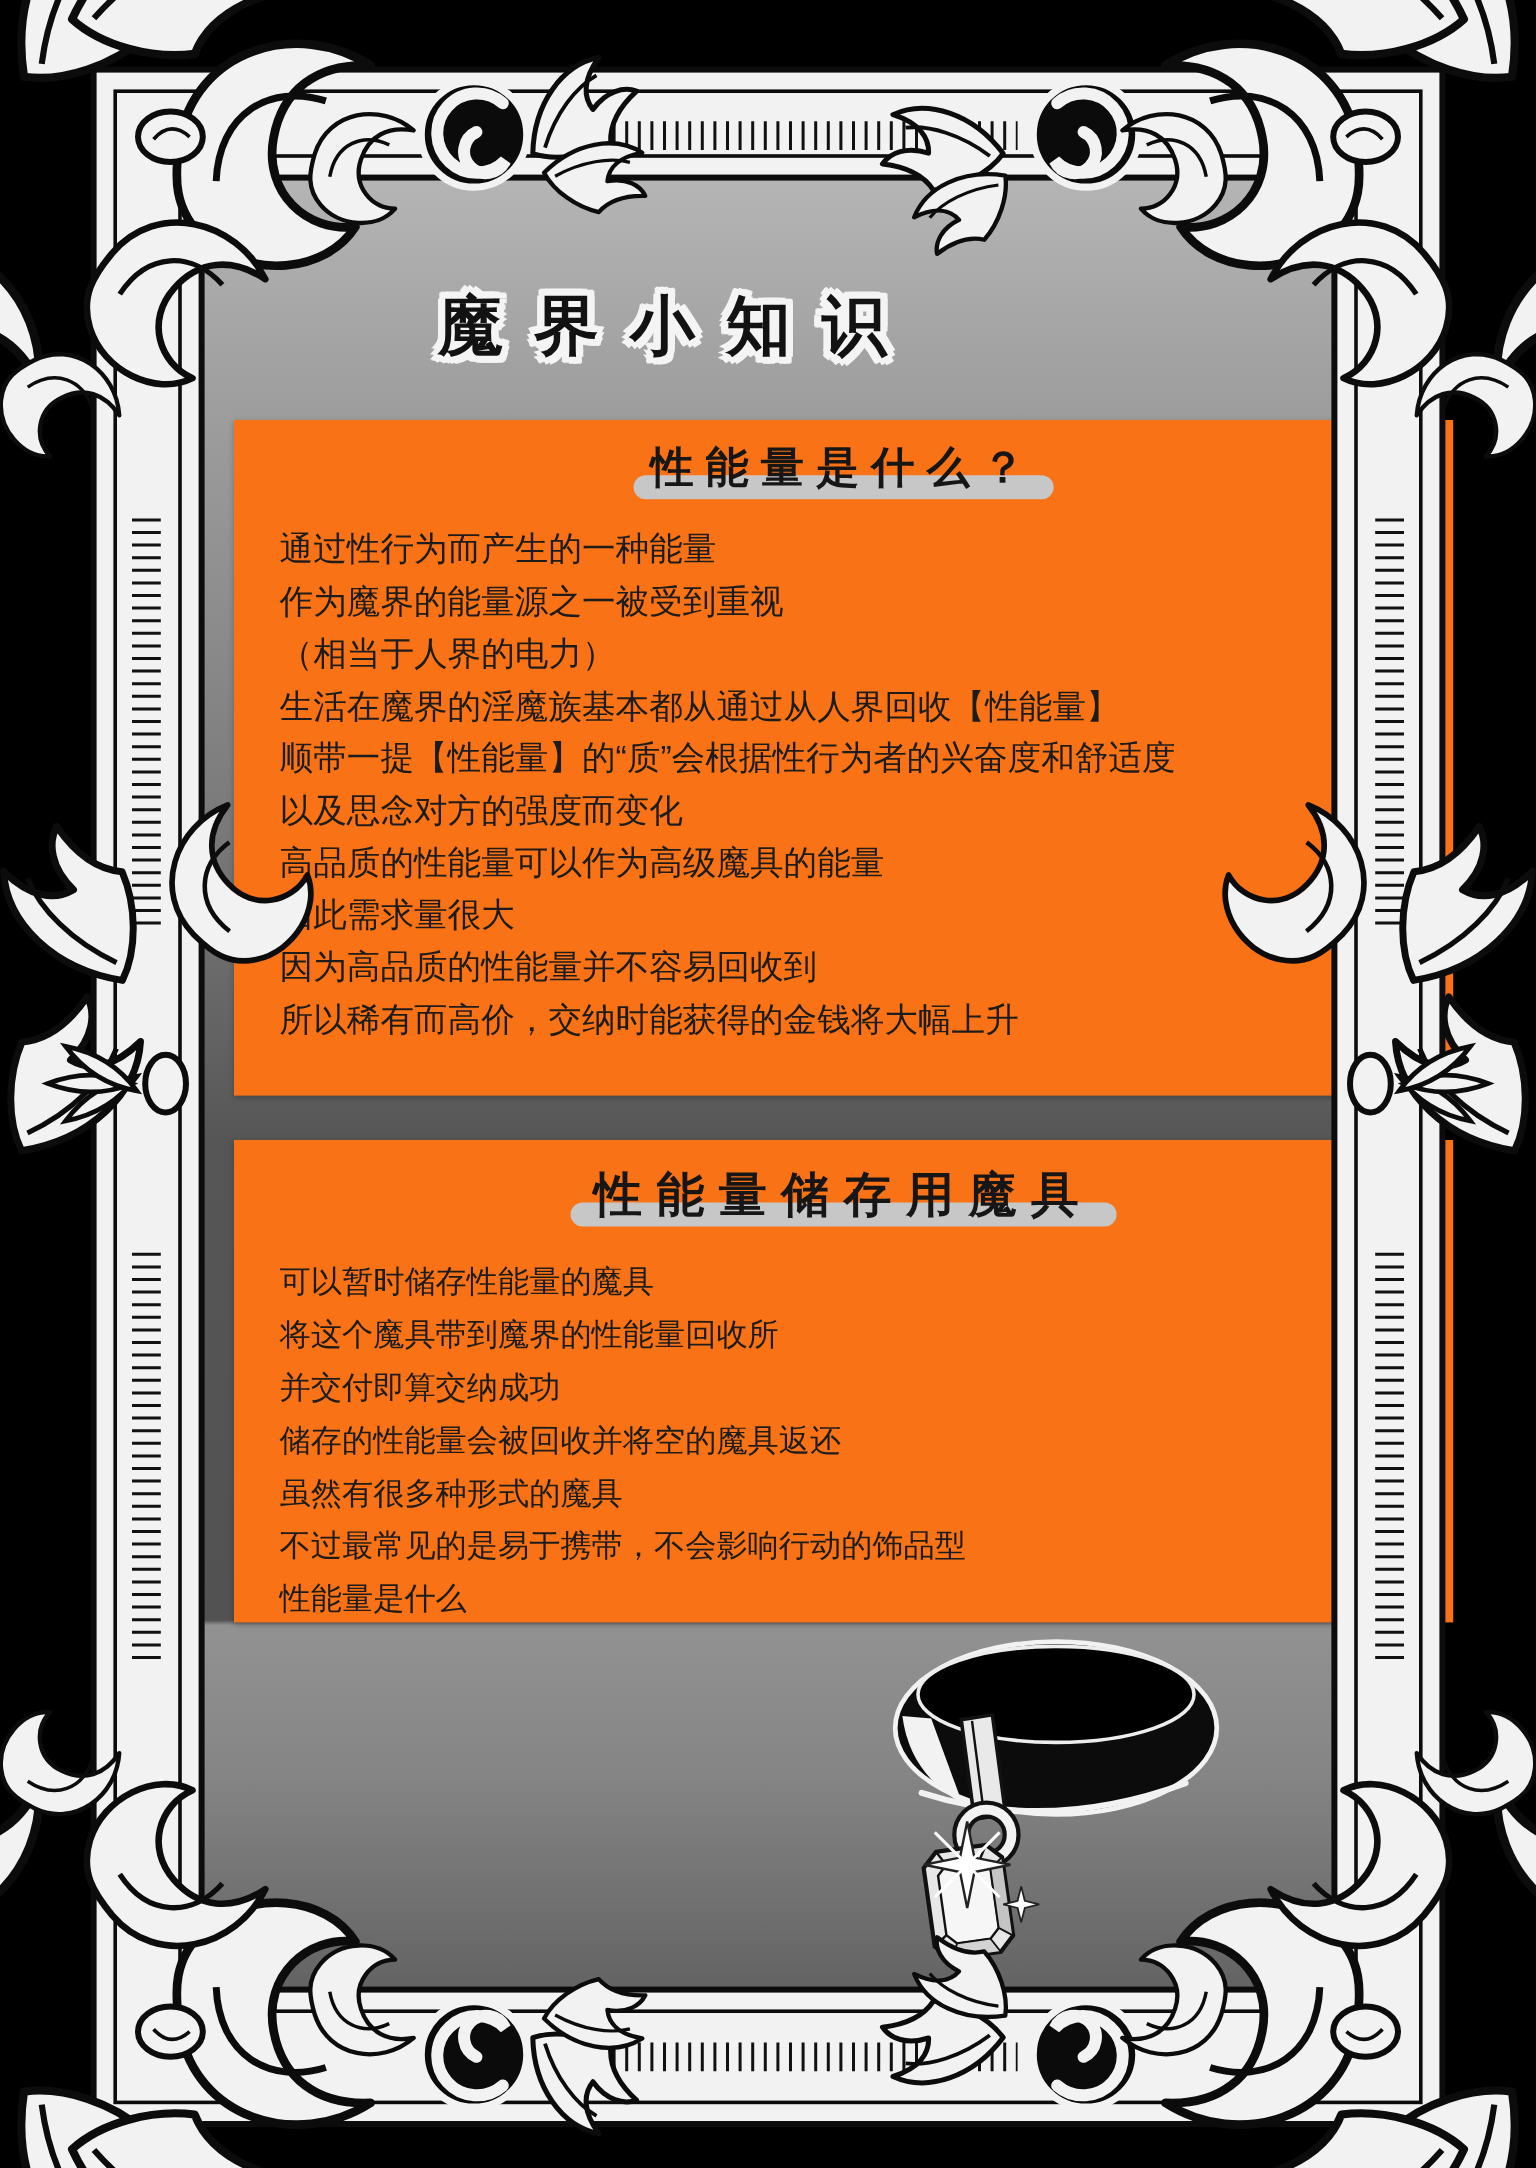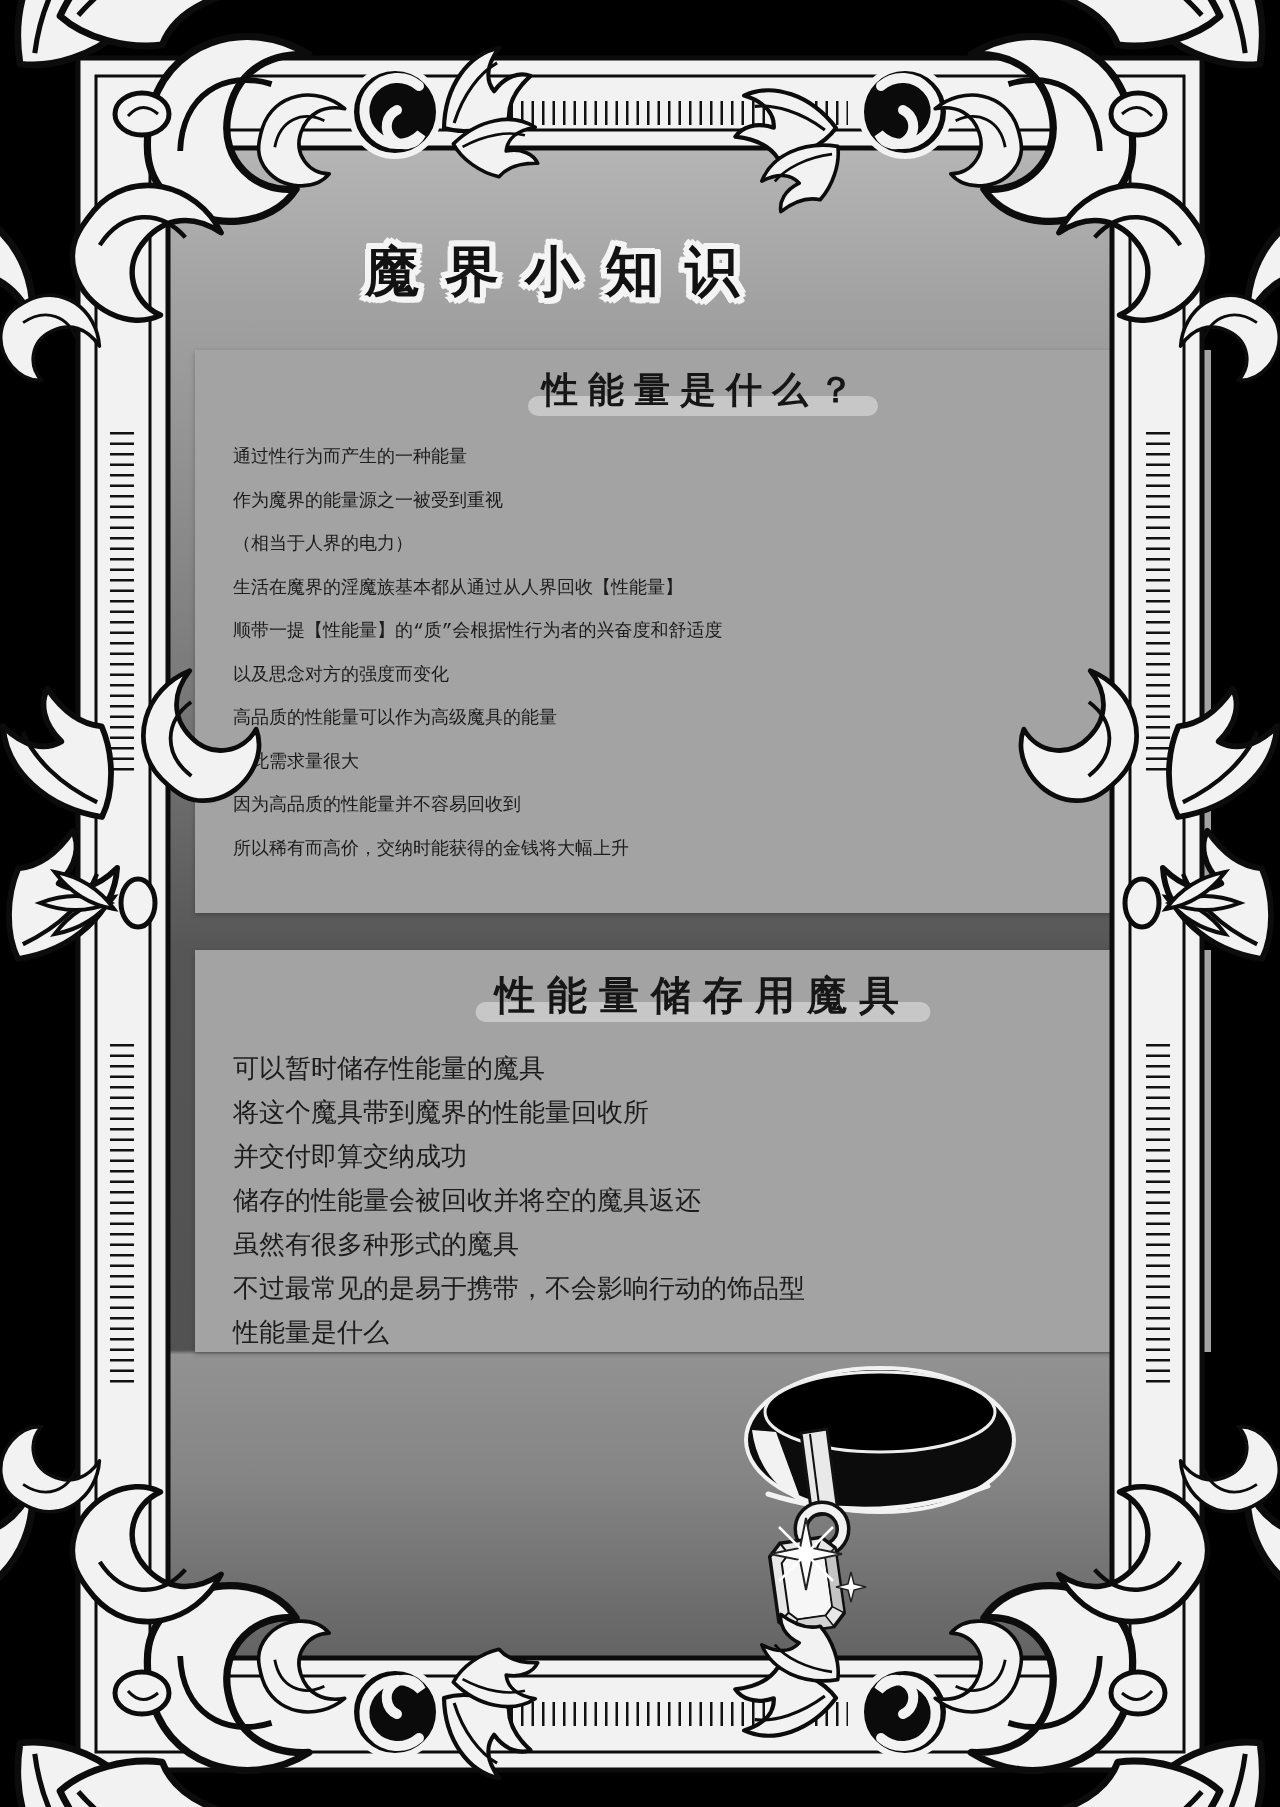--- a/index.html
+++ b/index.html
@@ -11,34 +11,34 @@
       #b5b5b5 0%, #a2a2a2 10%, #8b8b8b 25%, #727272 40%, #5b5b5b 51%,
       #565656 53%, #525252 79.6%, #929292 79.9%, #858585 88%, #636363 100%);}
   
   #title-wrap{position:absolute;left:168px;top:188px;width:944px;text-align:center;padding-right:150px;box-sizing:border-box;margin-top:48px;}
   #page-title{font-size:54px;font-weight:bold;color:#121212;letter-spacing:26px;
     text-shadow:
       -5px -5px 0 #f4f4f4, 5px -5px 0 #f4f4f4, -5px 5px 0 #f4f4f4, 5px 5px 0 #f4f4f4,
       -6px 0 0 #f4f4f4, 6px 0 0 #f4f4f4, 0 -6px 0 #f4f4f4, 0 6px 0 #f4f4f4,
       -4px -6px 0 #f4f4f4, 4px 6px 0 #f4f4f4, -6px 4px 0 #f4f4f4, 6px -4px 0 #f4f4f4;}
   
-  .info-box{position:absolute;left:195px;width:1016px;background:#a3a3a3;box-shadow:0 2px 5px rgba(0,0,0,0.25);}
+  .info-box{position:absolute;left:195px;width:1016px;background:#f97316;box-shadow:0 2px 5px rgba(0,0,0,0.25);}
   #box1{top:350px;height:563px;}
   #box2{top:950px;height:402px;}
   .heading-wrap{position:relative;width:100%;text-align:center;}
   .heading-bar{position:absolute;left:50%;transform:translateX(-50%);background:#c7c7c7;border-radius:12px;height:20px;z-index:0;}
   #box1 .heading-bar{top:46px;width:350px;}
   #box2 .heading-bar{top:52px;width:455px;}
   .box-heading{position:relative;z-index:1;display:inline-block;font-weight:bold;color:#161616;}
   #box1 .box-heading{margin-top:16px;font-size:36px;letter-spacing:10px;}
   #box2 .box-heading{margin-top:18px;font-size:40px;letter-spacing:12px;}
   .box-body{position:absolute;left:38px;right:26px;color:#1c1c1c;}
   #box1 .box-body{top:86px;}
   #box2 .box-body{top:96px;}
-  #box1 .box-body .body-line{font-size:18px;line-height:43.5px;height:43.5px;white-space:nowrap;font-family:Liberation Mono, monospace;}
+  #box1 .box-body .body-line{font-size:28px;line-height:43.5px;height:43.5px;white-space:nowrap;}
   #box2 .box-body .body-line{font-size:26px;line-height:44px;height:44px;white-space:nowrap;}
   
   #choker-illustration{position:absolute;left:0;top:0;z-index:3;pointer-events:none;}
   #frame-svg{position:absolute;left:0;top:0;z-index:5;pointer-events:none;}
 </style>
 </head>
 <body>
 
 <div id="page">
 

